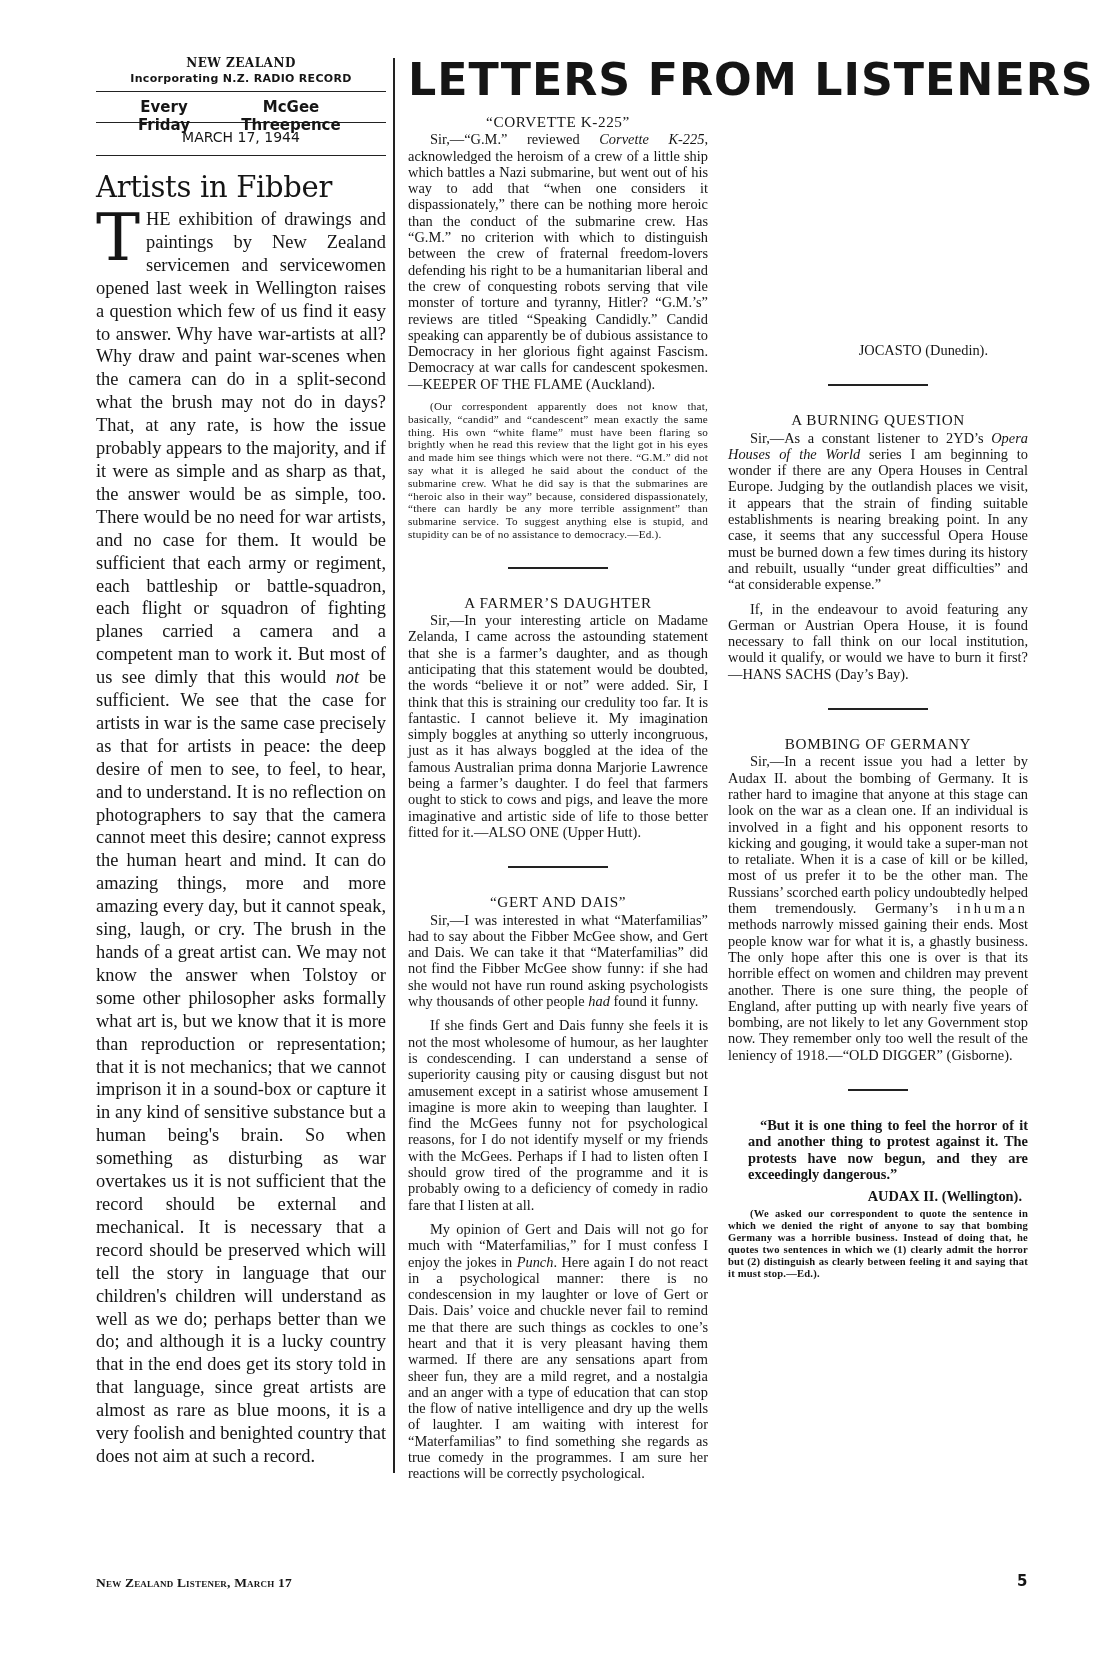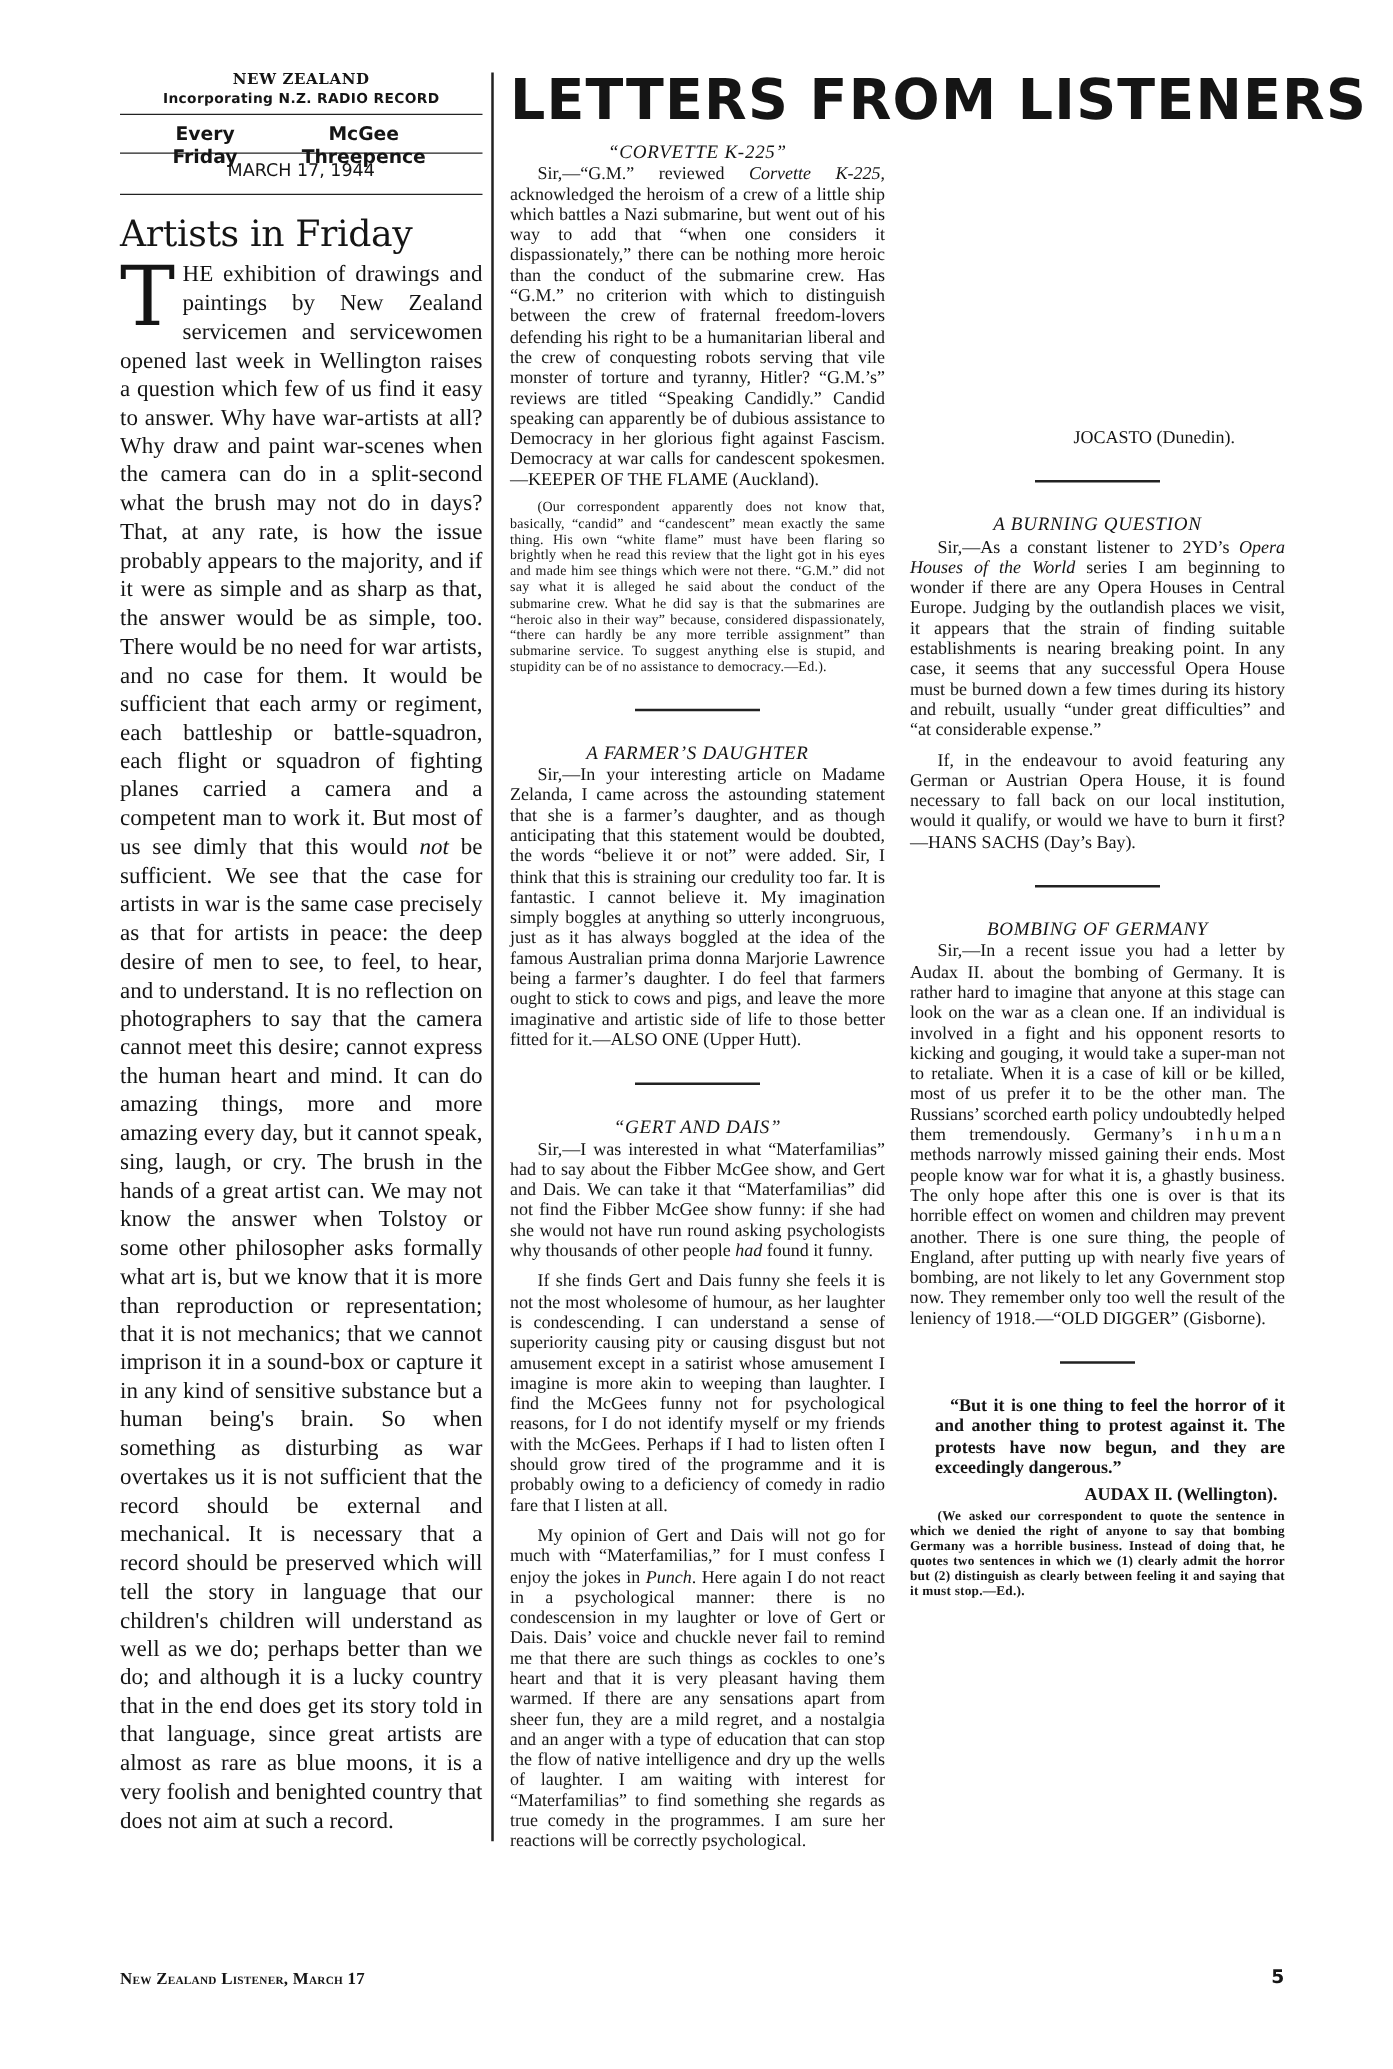--- a/index.html
+++ b/index.html
@@ -19,21 +19,21 @@
   .dropcap{float:left;font-size:66px;line-height:54px;margin:3px 6px 0 0;font-family:"DejaVu Serif",serif;}
   .ed-body p{margin:0;}
   
   .vrule{position:absolute;left:393px;top:58px;width:1.5px;height:1415px;background:#222;}
   
   .banner{position:absolute;left:408px;top:50px;width:660px;font-family:"DejaVu Sans",sans-serif;font-weight:bold;font-size:45px;letter-spacing:1px;line-height:60px;white-space:nowrap;transform:scaleX(0.985);transform-origin:left;}
   
   .col{position:absolute;width:300px;font-size:14.4px;line-height:16.3px;text-align:justify;}
   .col-mid{left:408px;top:114px;}
   .col-right{left:728px;top:114px;}
-  .lt-head{text-align:center;font-size:15.2px;letter-spacing:0.6px;margin:0 0 1px 0;font-style:italic;}
+  .lt-head{text-align:center;font-size:15.2px;letter-spacing:0.6px;margin:0 0 1px 0;}
   .col p{margin:0;text-indent:22px;}
   .col p.right-sig{text-align:right;text-indent:0;padding-right:40px;margin-top:2px;}
   .col p.para-gap{margin-top:8px;}
   .note{font-size:11.2px;line-height:12.8px;margin-top:8px !important;letter-spacing:0.2px;}
   .note-bold{font-size:10.6px;line-height:12px;font-weight:bold;margin-top:4px !important;}
   .divider{width:100px;border-top:2px solid #222;margin:26px auto 26px auto;}
   .quote{padding-left:20px;text-indent:12px !important;margin-top:6px !important;font-weight:bold;}
   .footer-l{position:absolute;left:96px;top:1575px;font-family:"Liberation Serif",serif;font-weight:bold;font-size:13.5px;font-variant:small-caps;letter-spacing:0.2px;}
   .footer-r{position:absolute;left:1017px;top:1572px;font-family:"DejaVu Sans",sans-serif;font-weight:bold;font-size:15px;}
   em{font-style:italic;}
@@ -51,21 +51,21 @@
       <div class="mh-rule"></div>
       <div class="mh-row">
         <span>Every Friday</span>
         <span>McGee Threepence</span>
       </div>
       <div class="mh-rule"></div>
       <div class="mh-date">MARCH 17, 1944</div>
       <div class="mh-rule"></div>
     </div>
 
-    <div class="editorial-title">Artists in Friday</div>
+    <div class="editorial-title">Artists in Fibber</div>
     <div class="ed-body">
       <p>
         <span class="dropcap">T</span><span>HE exhibition of drawings and paintings by New Zealand servicemen and servicewomen opened last week in Wellington raises a question which few of us find it easy to answer. Why have war-artists at all? Why draw and paint war-scenes when the camera can do in a split-second what the brush may not do in days? That, at any rate, is how the issue probably appears to the majority, and if it were as simple and as sharp as that, the answer would be as simple, too. There would be no need for war artists, and no case for them. It would be sufficient that each army or regiment, each battleship or battle-squadron, each flight or squadron of fighting planes carried a camera and a competent man to work it. But most of us see dimly that this would </span><em>not</em><span> be sufficient. We see that the case for artists in war is the same case precisely as that for artists in peace: the deep desire of men to see, to feel, to hear, and to understand. It is no reflection on photographers to say that the camera cannot meet this desire; cannot express the human heart and mind. It can do amazing things, more and more amazing every day, but it cannot speak, sing, laugh, or cry. The brush in the hands of a great artist can. We may not know the answer when Tolstoy or some other philosopher asks formally what art is, but we know that it is more than reproduction or representation; that it is not mechanics; that we cannot imprison it in a sound-box or capture it in any kind of sensitive substance but a human being's brain. So when something as disturbing as war overtakes us it is not sufficient that the record should be external and mechanical. It is necessary that a record should be preserved which will tell the story in language that our children's children will understand as well as we do; perhaps better than we do; and although it is a lucky country that in the end does get its story told in that language, since great artists are almost as rare as blue moons, it is a very foolish and benighted country that does not aim at such a record.</span>
       </p>
     </div>
   </div>
 
   <div class="vrule"></div>
 
   <div class="banner">LETTERS FROM LISTENERS</div>
@@ -95,21 +95,21 @@
   </div>
 
   <div class="col col-right">
     <p class="right-sig" style="margin-top:228px">JOCASTO (Dunedin).</p>
 
     <div class="divider"></div>
 
     <div>
       <div class="lt-head">A BURNING QUESTION</div>
       <p><span>Sir,—As a constant listener to 2YD’s </span><em>Opera Houses of the World</em><span> series I am beginning to wonder if there are any Opera Houses in Central Europe. Judging by the outlandish places we visit, it appears that the strain of finding suitable establishments is nearing breaking point. In any case, it seems that any successful Opera House must be burned down a few times during its history and rebuilt, usually “under great difficulties” and “at considerable expense.”</span></p>
-      <p class="para-gap">If, in the endeavour to avoid featuring any German or Austrian Opera House, it is found necessary to fall back on our local institution, would it qualify, or would we have to burn it first?—HANS SACHS (Day’s Bay).</p>
+      <p class="para-gap">If, in the endeavour to avoid featuring any German or Austrian Opera House, it is found necessary to fall think on our local institution, would it qualify, or would we have to burn it first?—HANS SACHS (Day’s Bay).</p>
     </div>
 
     <div class="divider"></div>
 
     <div>
       <div class="lt-head">BOMBING OF GERMANY</div>
       <p><span>Sir,—In a recent issue you had a letter by Audax II. about the bombing of Germany. It is rather hard to imagine that anyone at this stage can look on the war as a clean one. If an individual is involved in a fight and his opponent resorts to kicking and gouging, it would take a super-man not to retaliate. When it is a case of kill or be killed, most of us prefer it to be the other man. The Russians’ scorched earth policy undoubtedly helped them tremendously. Germany’s </span><span class="spaced">inhuman</span><span> methods narrowly missed gaining their ends. Most people know war for what it is, a ghastly business. The only hope after this one is over is that its horrible effect on women and children may prevent another. There is one sure thing, the people of England, after putting up with nearly five years of bombing, are not likely to let any Government stop now. They remember only too well the result of the leniency of 1918.—“OLD DIGGER” (Gisborne).</span></p>
     </div>
 
     <div class="divider" style="width:60px"></div>

